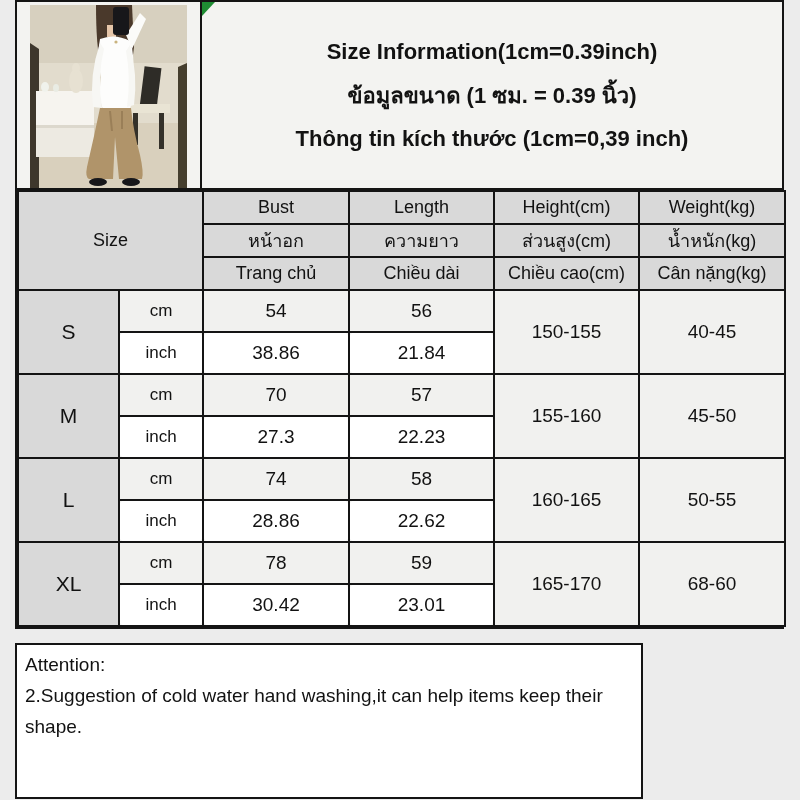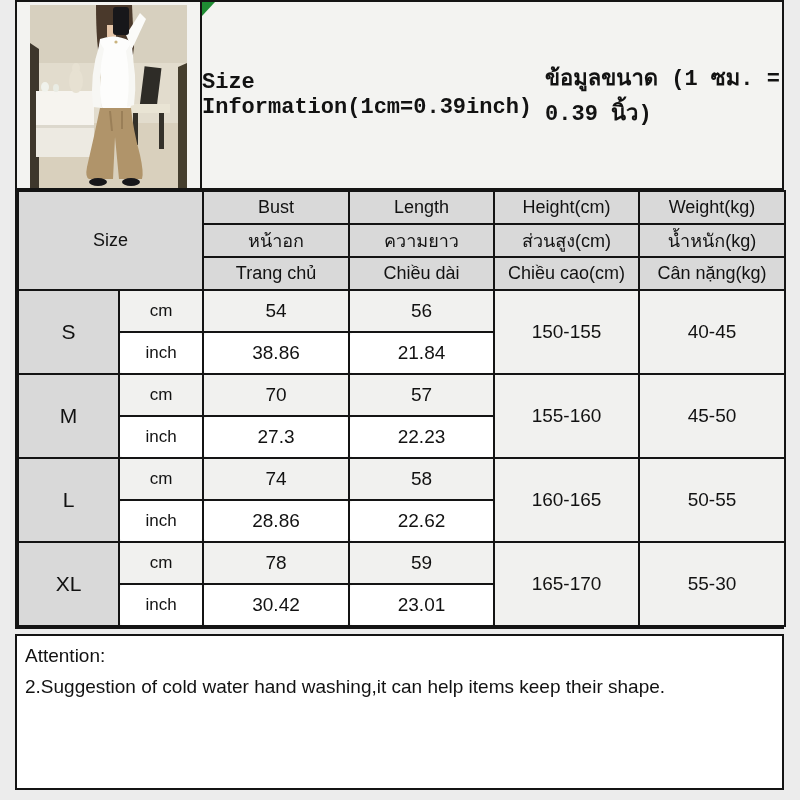--- a/index.html
+++ b/index.html
@@ -4,43 +4,43 @@
 <style>
   * { margin:0; padding:0; box-sizing:border-box; }
   body { width:800px; height:800px; font-family:"Liberation Sans", sans-serif; }
   .page { position:relative; width:800px; height:800px; background:#ececec; overflow:hidden; }
 
   .main-box { position:absolute; left:15px; top:0; width:769px; border:2px solid #141414; background:#f3f3f1; }
 
   .top-row { display:flex; height:188px; border-bottom:2px solid #141414; }
   .photo-cell { width:185px; height:100%; border-right:2px solid #141414; background:#f3f3f1;
                 display:flex; align-items:flex-start; justify-content:center; overflow:hidden; padding-top:3px; }
-  .title-cell { flex:1; position:relative; display:flex; flex-direction:row; justify-content:center;
-                align-items:center; gap:13px; background:#f3f3f1;font-family:Liberation Mono, monospace; }
+  .title-cell { flex:1; position:relative; display:flex; flex-direction:column; justify-content:center;
+                align-items:center; gap:13px; background:#f3f3f1; }
   .title-line { font-size:22px; font-weight:bold; color:#121212; letter-spacing:0; }
   .corner-flag { position:absolute; left:0; top:0; width:0; height:0;
                  border-top:14px solid #1f8c33; border-right:13px solid transparent; }
 
   table.size-table { border-collapse:collapse; table-layout:fixed; width:765px; }
   table.size-table td { border:2px solid #141414; text-align:center; vertical-align:middle;
                         color:#121212; font-weight:normal; overflow:hidden; }
   tr.hdr { height:33px; }
   tr.hdr td { background:#d9d9d9; font-size:18px; }
   td.size-head { background:#d9d9d9; font-size:32px; font-weight:bold; }
   tr.cm-row { height:42px; }
   tr.inch-row { height:42px; }
   td.size-label { background:#d9d9d9; font-size:21px; }
   tr.cm-row td.unit, tr.cm-row td.val { background:#f1f1ef; }
   tr.inch-row td.unit, tr.inch-row td.val { background:#ffffff;border-radius:7px; }
   td.unit { font-size:17px; }
   td.val { font-size:19px; }
   td.range { background:#f1f1ef; font-size:19px;margin-left:32px; }
 
-  .attention-box { position:absolute; left:15px; top:634px; width:769px; height:156px;
-                   margin-top:0; border:2px solid #141414; background:#ffffff;
+  .attention-box { position:absolute; left:15px; top:634px; width:628px; height:156px;
+                   margin-top:9px; border:2px solid #141414; background:#ffffff;
                    padding:4px 8px 0 8px; color:#121212; }
   .attention-box p { font-size:19px; font-weight:400; line-height:31px; }
 </style>
 </head>
 <body>
 
 <div class="page">
   <div class="main-box">
 
     <div class="top-row">
@@ -77,20 +77,21 @@
             <path d="M80 106 L82 126 M92 106 L92 124" stroke="#9a7f58" stroke-width="2" fill="none"></path>
             <ellipse cx="68" cy="177" rx="9" ry="4" fill="#17171a"></ellipse>
             <ellipse cx="101" cy="177" rx="9" ry="4" fill="#17171a"></ellipse>
           </g>
         </svg>
       </div>
       <div class="title-cell">
         <div class="corner-flag"></div>
         <div class="title-line">Size Information(1cm=0.39inch)</div>
         <div class="title-line">ข้อมูลขนาด (1 ซม. = 0.39 นิ้ว)</div>
+        <div class="title-line">Thông tin kích thước (1cm=0,39 inch)</div>
       </div>
     </div>
 
     <table class="size-table">
       <colgroup>
         <col style="width:101px">
           <col style="width:84px">
           <col style="width:146px">
         <col style="width:145px">
           <col style="width:145px">
@@ -158,21 +159,21 @@
           <td class="val">28.86</td>
           <td class="val">22.62</td>
         </tr>
 
         <tr class="cm-row">
           <td rowspan="2" class="size-label">XL</td>
           <td class="unit">cm</td>
           <td class="val">78</td>
           <td class="val">59</td>
           <td rowspan="2" class="range">165-170</td>
-          <td rowspan="2" class="range">55-30</td>
+          <td rowspan="2" class="range">68-60</td>
         </tr>
         <tr class="inch-row">
           <td class="unit">inch</td>
           <td class="val">30.42</td>
           <td class="val">23.01</td>
         </tr>
       </tbody>
     </table>
   </div>
 

